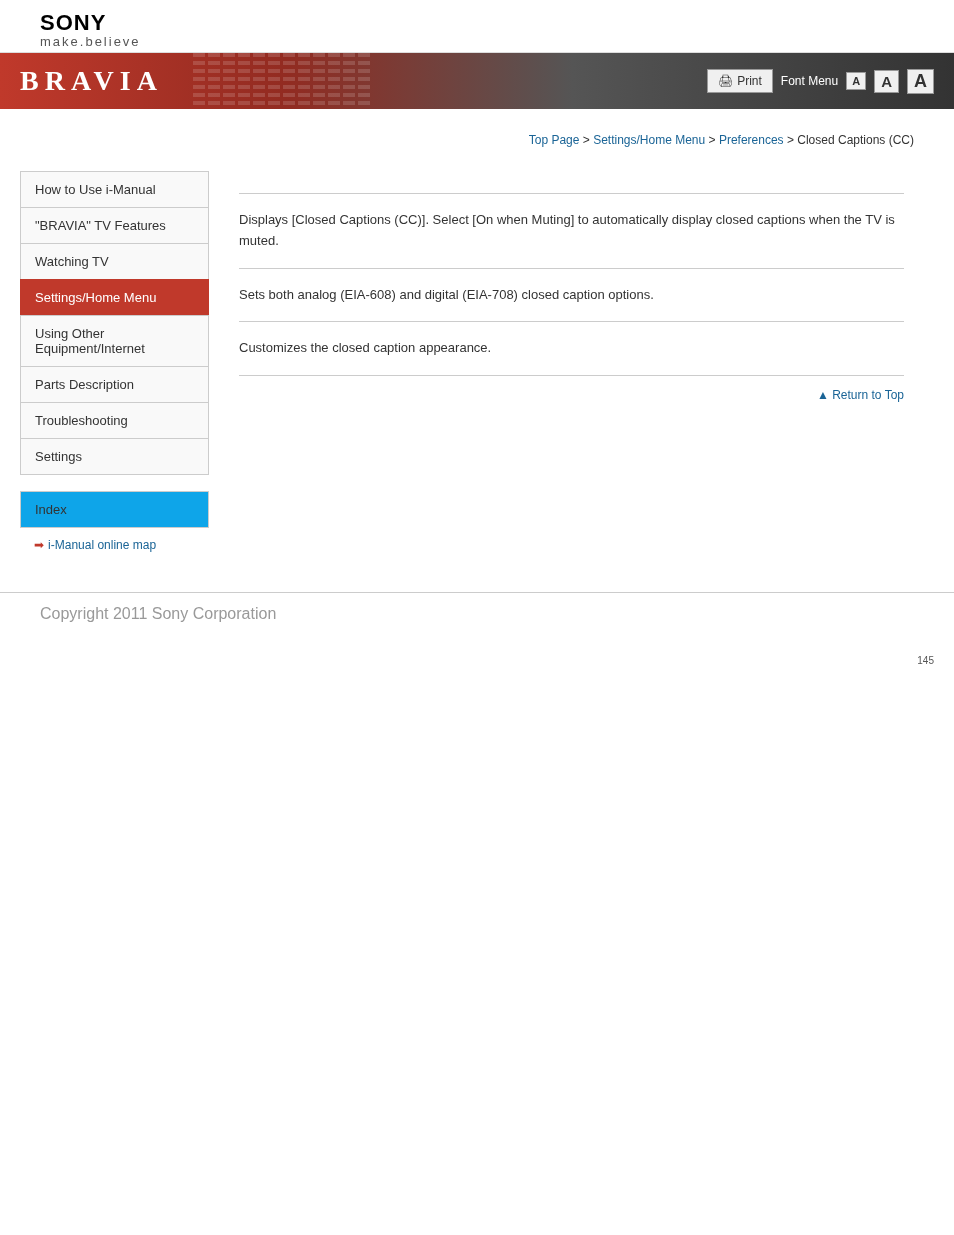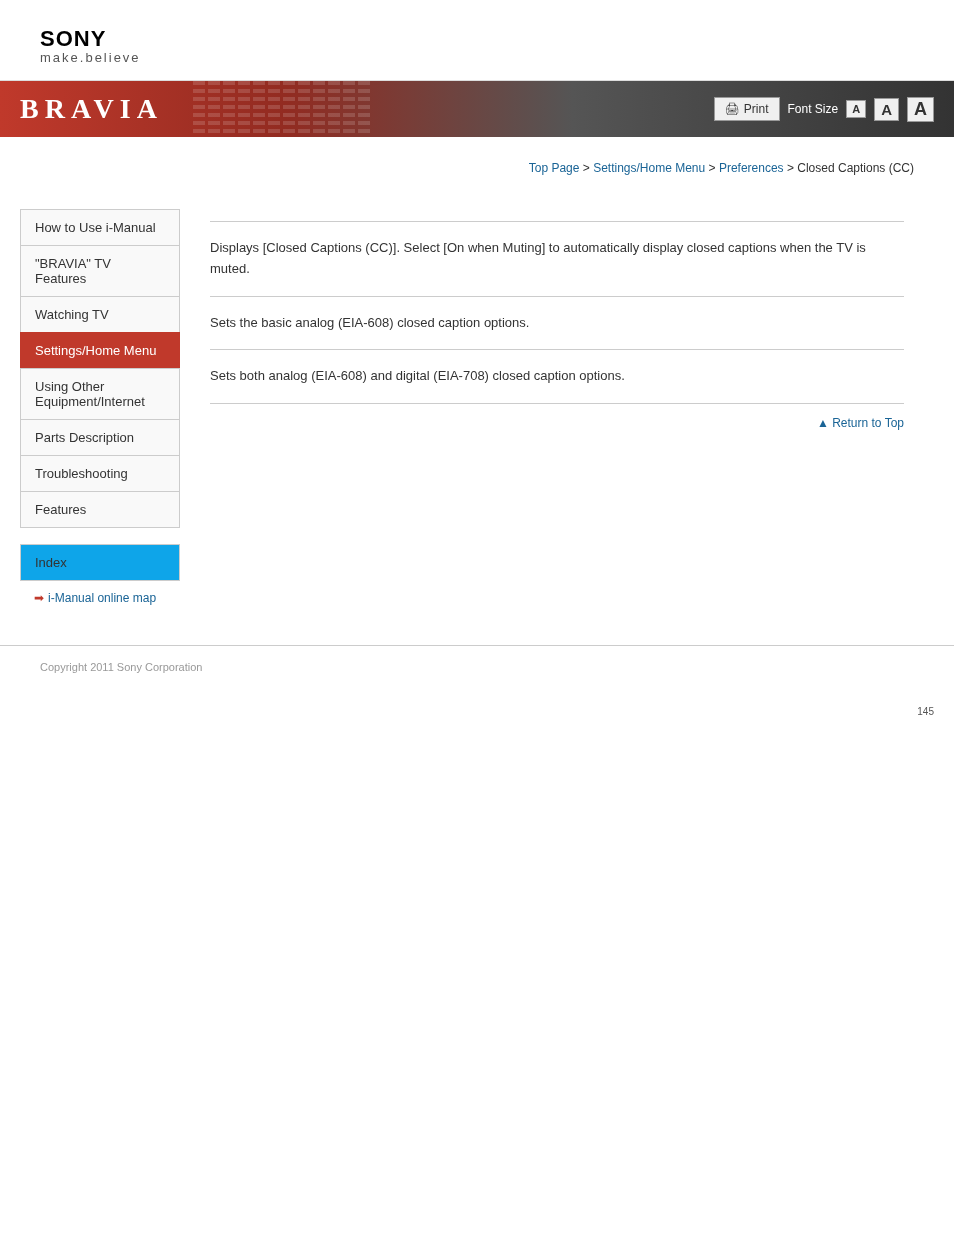--- a/index.html
+++ b/index.html
@@ -1,19 +1,19 @@
 <!DOCTYPE html>
 <html><head>
   <meta charset="utf-8">
   <style>
     * { margin: 0; padding: 0; box-sizing: border-box; }
     body { font-family: Arial, sans-serif; font-size: 14px; color: #333; background: #fff; width: 954px; }
 
     
-    .sony-header { padding: 12px 40px 15px; border-bottom: 1px solid #ddd; margin-top: 16px; }
+    .sony-header { padding: 12px 40px 3px; border-bottom: 1px solid #ddd; }
     .sony-logo { font-size: 22px; font-weight: bold; color: #000; letter-spacing: 1px; line-height: 1; }
     .sony-tagline { font-size: 13px; color: #555; letter-spacing: 2px; }
 
     
     .bravia-banner {
       background: linear-gradient(to right, #c0392b 0%, #922b21 30%, #555 60%, #333 100%);
       display: flex; align-items: center; justify-content: space-between;
       padding: 0 20px; height: 56px; margin: 0; gap: 10px;
     }
     .bravia-title {
@@ -44,21 +44,21 @@
 
     
     .breadcrumb-bar { text-align: right; padding: 24px 40px; font-size: 12px; color: #333; }
     .breadcrumb-bar a { color: #1a6496; text-decoration: none; }
     .breadcrumb-bar span { color: #333; }
 
     
     .main-container { display: flex; padding: 0 20px 20px; }
 
     
-    .sidebar { width: 160px; flex-shrink: 0; margin-top: 10px; }
+    .sidebar { width: 189px; flex-shrink: 0; margin-top: 0; }
     .sidebar-item {
       border: 1px solid #ccc; border-bottom: none;
       padding: 10px 14px; font-size: 13px; cursor: pointer;
       background: #f9f9f9; color: #333;
     }
     .sidebar-item:last-of-type { border-bottom: 1px solid #ccc; }
     .sidebar-item.active { background: #c0392b; color: #fff; border-color: #c0392b; }
     .sidebar-index {
       border: 1px solid #ccc; padding: 10px 14px; font-size: 13px;
       cursor: pointer; background: #0ea5e9; margin-top: 16px;
@@ -76,21 +76,21 @@
     .content-section:first-child { border-top: 1px solid #ccc; }
     .content-text { font-size: 13px; line-height: 1.6; color: #333; }
 
     
     .return-top { text-align: right; padding: 12px 0 0; font-size: 12px; }
     .return-top a { color: #1a6496; text-decoration: none; text-align: right; }
     .triangle-icon { color: #1a6496; }
 
     
     .footer { border-top: 1px solid #ccc; padding: 12px 40px; margin-top: 10px; }
-    .footer-text { font-size: 11px; color: #999; }
+    .footer-text { font-size: 16px; color: #999; }
 
     
     .page-number { text-align: right; padding: 20px; font-size: 10px; color: #555; }
   </style>
 </head>
 <body>
 
 <div class="sony-header">
   <div class="sony-logo">SONY</div>
   <div class="sony-tagline">make.believe</div>
@@ -110,21 +110,21 @@
       <div class="banner-strip"></div>
     <div class="banner-strip"></div>
       <div class="banner-strip"></div>
       <div class="banner-strip"></div>
   </div>
   <div class="banner-right">
     <button class="print-btn">
       <span>🖨</span>
       <span>Print</span>
     </button>
-    <span class="font-size-label">Font Size</span>
+    <span class="font-size-label">Font Menu</span>
     <button class="font-btn" style="font-size:11px;">A</button>
     <button class="font-btn medium">A</button>
     <button class="font-btn large">A</button>
   </div>
 </div>
 
 <div class="breadcrumb-bar">
   <a href="#">Top Page</a>
   <span> &gt; </span>
   <a href="#">Settings/Home Menu</a>
@@ -152,45 +152,45 @@
     <div class="sidebar-item">
       <span>Using Other Equipment/Internet</span>
     </div>
     <div class="sidebar-item">
       <span>Parts Description</span>
     </div>
     <div class="sidebar-item">
       <span>Troubleshooting</span>
     </div>
     <div class="sidebar-item" style="border-bottom: 1px solid #ccc;">
-      <span>Features</span>
+      <span>Settings</span>
     </div>
     <div class="sidebar-index">
       <span>Index</span>
     </div>
     <div class="sidebar-link">
       <span class="arrow-icon">➡</span>
       <span>i-Manual online map</span>
     </div>
   </div>
 
   <div class="content">
 
     <div class="content-section">
       <p class="content-text">Displays [Closed Captions (CC)]. Select [On when Muting] to automatically display closed captions when the TV is muted.</p>
     </div>
 
-    <div class="content-section">
-      <p class="content-text">Sets the basic analog (EIA-608) closed caption options.</p>
-    </div>
 
     <div class="content-section">
       <p class="content-text">Sets both analog (EIA-608) and digital (EIA-708) closed caption options.</p>
     </div>
 
+    <div class="content-section">
+      <p class="content-text">Customizes the closed caption appearance.</p>
+    </div>
 
     <div class="return-top">
       <a href="#">
         <span class="triangle-icon">▲ </span><span>Return to Top</span>
       </a>
     </div>
 
   </div>
 </div>
 

